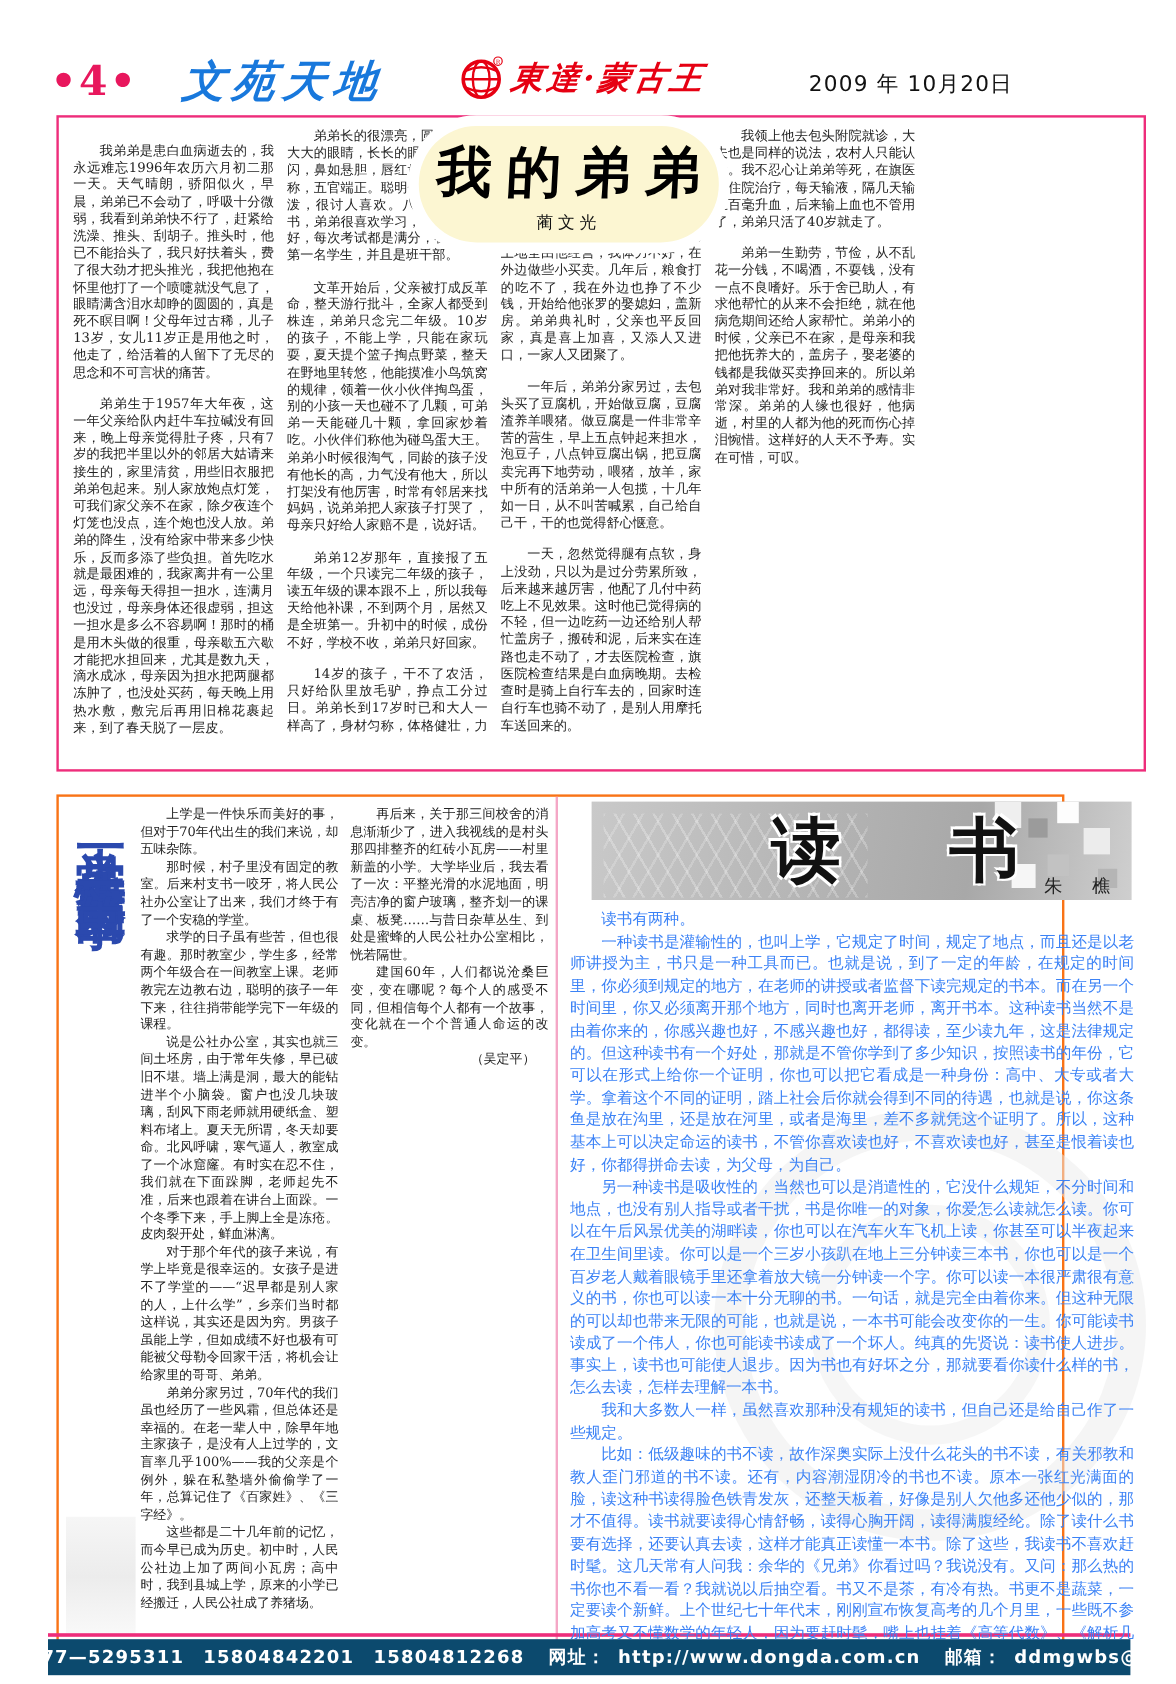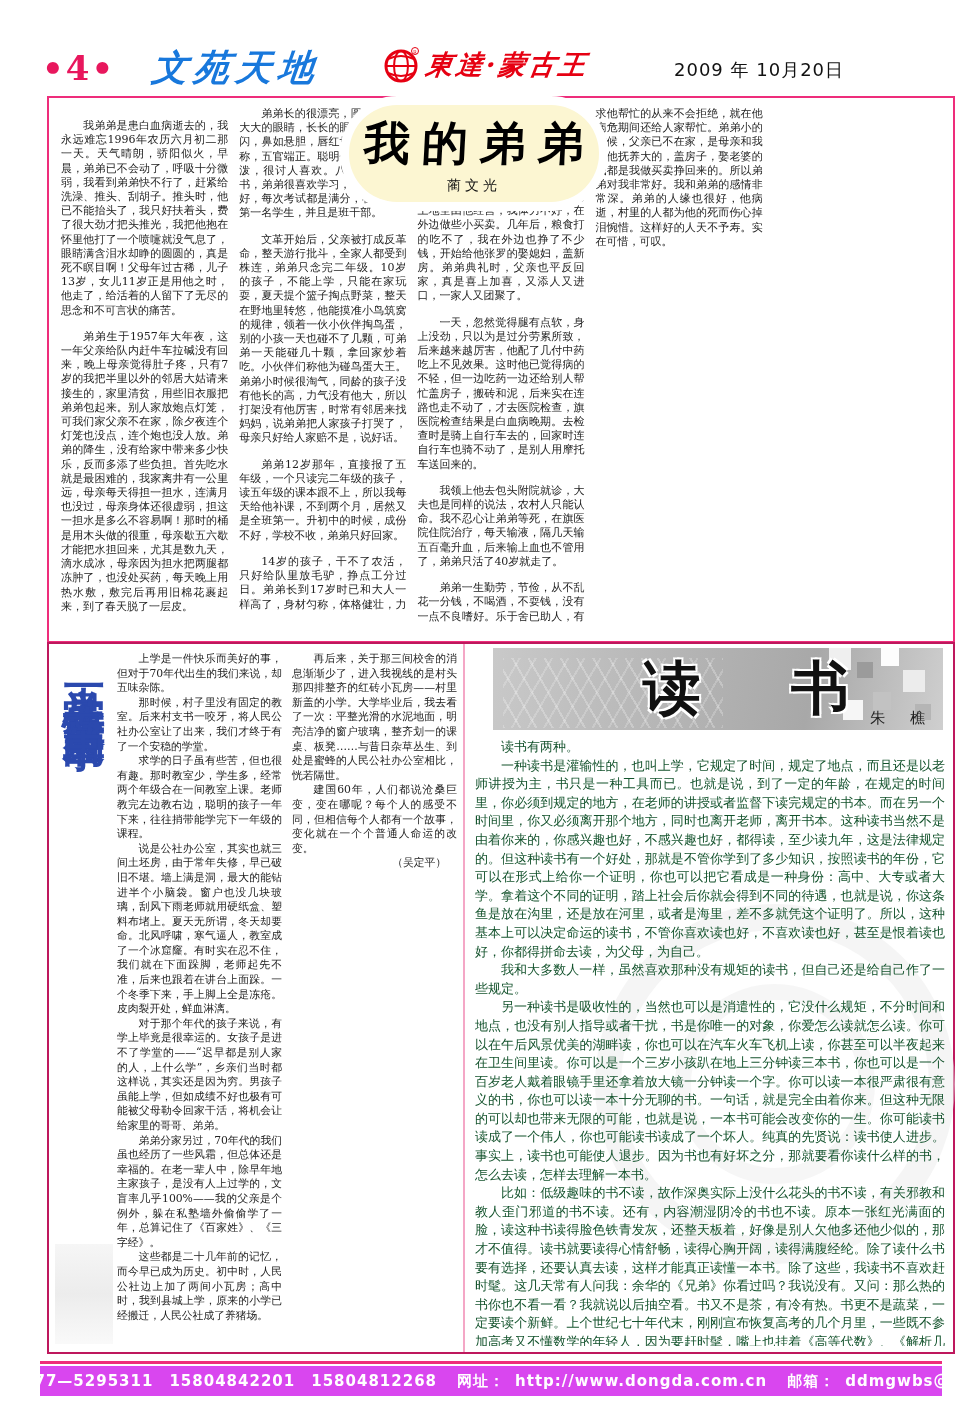--- a/index.html
+++ b/index.html
@@ -29,22 +29,22 @@
     font-size:11px; line-height:14.2px; text-align:justify; color:#222; overflow:hidden; }
   .a1-body p { text-indent:2em;margin-top:12px; }
   .a1-title-box { position:absolute; left:300px; top:7px; width:250px; height:97px;
     background:#fcf6d2; border-radius:48px; z-index:5; box-shadow:0 0 0 9px #ffffff;
     display:flex; flex-direction:column; align-items:center; justify-content:center; }
   .a1-title { font-size:46px; font-weight:bold; letter-spacing:12px; color:#000;
     font-family:"DejaVu Serif",serif; text-indent:12px; transform:skewX(-3deg); }
   .a1-author { font-size:14px; margin-top:2px; letter-spacing:4px; color:#111; }
 
   
-  .bottom-box { position:absolute; left:47px; top:642px; width:908px; height:712px;
-    border:2px solid #be185d; background:#fff; }
+  .bottom-box { position:absolute; left:47px; top:662px; width:840px; height:712px;
+    border:2px solid #f97316; background:#fff; }
   .divider-v { position:absolute; left:414px; top:0; width:2px; height:100%; background:#f4a7c6; }
 
   
   .a2 { position:absolute; left:0; top:0; width:414px; height:100%; }
   .a2-vertical-title { position:absolute; left:4px; top:8px; width:62px; height:560px;
     writing-mode:vertical-rl; text-orientation:upright;
     font-size:42px; line-height:62px; font-weight:bold; color:#2b49ae;
     font-family:"DejaVu Serif",serif; letter-spacing:4px; }
   .a2-body { position:absolute; left:68px; top:8px; width:340px; height:694px;
     column-count:2; column-gap:10px; column-fill:auto;
@@ -64,32 +64,32 @@
                repeating-linear-gradient(-60deg,rgba(255,255,255,.2) 0 2px,transparent 2px 14px); }
   .a3-banner .mosaic { position:absolute; right:0; top:0; width:120px; height:82px; }
   .a3-banner .mosaic i { position:absolute; display:block; }
   .a3-title { position:absolute; left:60px; top:2px; width:330px; text-align:left;
     font-size:58px; font-weight:bold; color:#111; letter-spacing:90px; text-indent:90px;
     font-family:"DejaVu Serif",serif; white-space:nowrap;
     text-shadow:-2px -2px 0 #fff,2px -2px 0 #fff,-2px 2px 0 #fff,2px 2px 0 #fff; }
   .a3-author { position:absolute; right:8px; bottom:2px; font-size:15px; letter-spacing:10px;
     color:#222; }
   .a3-body { position:absolute; left:10px; top:94px; width:470px; height:608px;
-    font-size:13px; line-height:18.6px; text-align:justify; color:#14532d; overflow:hidden;
+    font-size:13px; line-height:18.6px; text-align:justify; color:#3b82f6; overflow:hidden;
     position:absolute; z-index:2; }
   .a3-body p { text-indent:2em; }
   .a3-wm { position:absolute; left:130px; top:260px; width:360px; height:360px;
     border:26px solid #ececec; border-radius:50%; opacity:.5; z-index:1; }
   .a3-wm2 { position:absolute; left:210px; top:340px; width:200px; height:200px;
     border:16px solid #f0f0f0; border-radius:50%; opacity:.6; z-index:1; }
 
   
   .footer-rule { position:absolute; left:40px; top:1361px; width:902px; height:3px; background:#ee2d7b; }
   .footer-bar { position:absolute; left:40px; top:1366px; width:902px; height:30px;
-    background:#d946ef; display:flex; align-items:center; justify-content:center; gap:10px;
+    background:#0c4a6e; display:flex; align-items:center; justify-content:center; gap:10px;
     font-family:"DejaVu Sans","Liberation Sans",sans-serif; font-weight:bold;
     font-size:15px; color:#fff; letter-spacing:1px; }
   .footer-bar span { white-space:nowrap; }
   .gap { display:inline-block; width:14px; }
 </style>
 </head>
 <body>
 
 <div id="page">
 
@@ -119,20 +119,21 @@
       <div class="a1-author">蔺文光</div>
     </div>
     <div class="a1-body">
         <p>我弟弟是患白血病逝去的，我永远难忘1996年农历六月初二那一天。天气晴朗，骄阳似火，早晨，弟弟已不会动了，呼吸十分微弱，我看到弟弟快不行了，赶紧给洗澡、推头、刮胡子。推头时，他已不能抬头了，我只好扶着头，费了很大劲才把头推光，我把他抱在怀里他打了一个喷嚏就没气息了，眼睛满含泪水却睁的圆圆的，真是死不瞑目啊！父母年过古稀，儿子13岁，女儿11岁正是用他之时，他走了，给活着的人留下了无尽的思念和不可言状的痛苦。</p>
         <p>弟弟生于1957年大年夜，这一年父亲给队内赶牛车拉碱没有回来，晚上母亲觉得肚子疼，只有7岁的我把半里以外的邻居大姑请来接生的，家里清贫，用些旧衣服把弟弟包起来。别人家放炮点灯笼，可我们家父亲不在家，除夕夜连个灯笼也没点，连个炮也没人放。弟弟的降生，没有给家中带来多少快乐，反而多添了些负担。首先吃水就是最困难的，我家离井有一公里远，母亲每天得担一担水，连满月也没过，母亲身体还很虚弱，担这一担水是多么不容易啊！那时的桶是用木头做的很重，母亲歇五六歇才能把水担回来，尤其是数九天，滴水成冰，母亲因为担水把两腿都冻肿了，也没处买药，每天晚上用热水敷，敷完后再用旧棉花裹起来，到了春天脱了一层皮。</p>
         <p>弟弟长的很漂亮，圆圆的脸，大大的眼睛，长长的眼睫毛忽闪忽闪，鼻如悬胆，唇红齿白，四肢匀称，五官端正。聪明伶俐，天真活泼，很讨人喜欢。八岁到学校读书，弟弟很喜欢学习，学习成绩很好，每次考试都是满分，在班内是第一名学生，并且是班干部。</p>
         <p>文革开始后，父亲被打成反革命，整天游行批斗，全家人都受到株连，弟弟只念完二年级。10岁的孩子，不能上学，只能在家玩耍，夏天提个篮子掏点野菜，整天在野地里转悠，他能摸准小鸟筑窝的规律，领着一伙小伙伴掏鸟蛋，别的小孩一天也碰不了几颗，可弟弟一天能碰几十颗，拿回家炒着吃。小伙伴们称他为碰鸟蛋大王。弟弟小时候很淘气，同龄的孩子没有他长的高，力气没有他大，所以打架没有他厉害，时常有邻居来找妈妈，说弟弟把人家孩子打哭了，母亲只好给人家赔不是，说好话。</p>
         <p>弟弟12岁那年，直接报了五年级，一个只读完二年级的孩子，读五年级的课本跟不上，所以我每天给他补课，不到两个月，居然又是全班第一。升初中的时候，成份不好，学校不收，弟弟只好回家。</p>
         <p>14岁的孩子，干不了农活，只好给队里放毛驴，挣点工分过日。弟弟长到17岁时已和大人一样高了，身材匀称，体格健壮，力气很大，挖渠担坝样样苦力活儿都干。</p>
         <p>改革开放后，农村土地承包到户，我家分了十几亩土地，弟弟已长大成人并学会了耕、种、锄、搂，已是种地的一把好手，家中的土地全由他经营，我体力不好，在外边做些小买卖。几年后，粮食打的吃不了，我在外边也挣了不少钱，开始给他张罗的娶媳妇，盖新房。弟弟典礼时，父亲也平反回家，真是喜上加喜，又添人又进口，一家人又团聚了。</p>
+        <p>一年后，弟弟分家另过，去包头买了豆腐机，开始做豆腐，豆腐渣养羊喂猪。做豆腐是一件非常辛苦的营生，早上五点钟起来担水，泡豆子，八点钟豆腐出锅，把豆腐卖完再下地劳动，喂猪，放羊，家中所有的活弟弟一人包揽，十几年如一日，从不叫苦喊累，自己给自己干，干的也觉得舒心惬意。</p>
         <p>一天，忽然觉得腿有点软，身上没劲，只以为是过分劳累所致，后来越来越厉害，他配了几付中药吃上不见效果。这时他已觉得病的不轻，但一边吃药一边还给别人帮忙盖房子，搬砖和泥，后来实在连路也走不动了，才去医院检查，旗医院检查结果是白血病晚期。去检查时是骑上自行车去的，回家时连自行车也骑不动了，是别人用摩托车送回来的。</p>
         <p>我领上他去包头附院就诊，大夫也是同样的说法，农村人只能认命。我不忍心让弟弟等死，在旗医院住院治疗，每天输液，隔几天输五百毫升血，后来输上血也不管用了，弟弟只活了40岁就走了。</p>
         <p>弟弟一生勤劳，节俭，从不乱花一分钱，不喝酒，不耍钱，没有一点不良嗜好。乐于舍已助人，有求他帮忙的从来不会拒绝，就在他病危期间还给人家帮忙。弟弟小的时候，父亲已不在家，是母亲和我把他抚养大的，盖房子，娶老婆的钱都是我做买卖挣回来的。所以弟弟对我非常好。我和弟弟的感情非常深。弟弟的人缘也很好，他病逝，村里的人都为他的死而伤心掉泪惋惜。这样好的人天不予寿。实在可惜，可叹。</p>
       </div>
   </div>
 
   <div class="bottom-box">
     <div class="divider-v"></div>
 
     <div class="a2">
@@ -165,22 +166,22 @@
           <i style="left:50px;top:44px;width:18px;height:18px;background:#c2c2c2"></i>
           <i style="left:20px;top:52px;width:20px;height:20px;background:#f6f6f6"></i>
           <i style="left:92px;top:56px;width:16px;height:16px;background:#b5b5b5"></i>
         </span>
         <div class="a3-title">读书</div>
         <div class="a3-author">朱 樵</div>
       </div>
       <div class="a3-body">
           <p>读书有两种。</p>
           <p>一种读书是灌输性的，也叫上学，它规定了时间，规定了地点，而且还是以老师讲授为主，书只是一种工具而已。也就是说，到了一定的年龄，在规定的时间里，你必须到规定的地方，在老师的讲授或者监督下读完规定的书本。而在另一个时间里，你又必须离开那个地方，同时也离开老师，离开书本。这种读书当然不是由着你来的，你感兴趣也好，不感兴趣也好，都得读，至少读九年，这是法律规定的。但这种读书有一个好处，那就是不管你学到了多少知识，按照读书的年份，它可以在形式上给你一个证明，你也可以把它看成是一种身份：高中、大专或者大学。拿着这个不同的证明，踏上社会后你就会得到不同的待遇，也就是说，你这条鱼是放在沟里，还是放在河里，或者是海里，差不多就凭这个证明了。所以，这种基本上可以决定命运的读书，不管你喜欢读也好，不喜欢读也好，甚至是恨着读也好，你都得拼命去读，为父母，为自己。</p>
+          <p>另一种读书是吸收性的，当然也可以是消遣性的，它没什么规矩，不分时间和地点，也没有别人指导或者干扰，书是你唯一的对象，你爱怎么读就怎么读。你可以在午后风景优美的湖畔读，你也可以在汽车火车飞机上读，你甚至可以半夜起来在卫生间里读。你可以是一个三岁小孩趴在地上三分钟读三本书，你也可以是一个百岁老人戴着眼镜手里还拿着放大镜一分钟读一个字。你可以读一本很严肃很有意义的书，你也可以读一本十分无聊的书。一句话，就是完全由着你来。但这种无限的可以却也带来无限的可能，也就是说，一本书可能会改变你的一生。你可能读书读成了一个伟人，你也可能读书读成了一个坏人。纯真的先贤说：读书使人进步。事实上，读书也可能使人退步。因为书也有好坏之分，那就要看你读什么样的书，怎么去读，怎样去理解一本书。</p>
           <p>我和大多数人一样，虽然喜欢那种没有规矩的读书，但自己还是给自己作了一些规定。</p>
-          <p>另一种读书是吸收性的，当然也可以是消遣性的，它没什么规矩，不分时间和地点，也没有别人指导或者干扰，书是你唯一的对象，你爱怎么读就怎么读。你可以在午后风景优美的湖畔读，你也可以在汽车火车飞机上读，你甚至可以半夜起来在卫生间里读。你可以是一个三岁小孩趴在地上三分钟读三本书，你也可以是一个百岁老人戴着眼镜手里还拿着放大镜一分钟读一个字。你可以读一本很严肃很有意义的书，你也可以读一本十分无聊的书。一句话，就是完全由着你来。但这种无限的可以却也带来无限的可能，也就是说，一本书可能会改变你的一生。你可能读书读成了一个伟人，你也可能读书读成了一个坏人。纯真的先贤说：读书使人进步。事实上，读书也可能使人退步。因为书也有好坏之分，那就要看你读什么样的书，怎么去读，怎样去理解一本书。</p>
           <p>比如：低级趣味的书不读，故作深奥实际上没什么花头的书不读，有关邪教和教人歪门邪道的书不读。还有，内容潮湿阴冷的书也不读。原本一张红光满面的脸，读这种书读得脸色铁青发灰，还整天板着，好像是别人欠他多还他少似的，那才不值得。读书就要读得心情舒畅，读得心胸开阔，读得满腹经纶。除了读什么书要有选择，还要认真去读，这样才能真正读懂一本书。除了这些，我读书不喜欢赶时髦。这几天常有人问我：余华的《兄弟》你看过吗？我说没有。又问：那么热的书你也不看一看？我就说以后抽空看。书又不是茶，有冷有热。书更不是蔬菜，一定要读个新鲜。上个世纪七十年代末，刚刚宣布恢复高考的几个月里，一些既不参加高考又不懂数学的年轻人，因为要赶时髦，嘴上也挂着《高等代数》、《解析几何》什么的，真是莫名其妙。</p>
         </div>
     </div>
   </div>
 
   <div class="footer-rule"></div>
   <div class="footer-bar">
     <span>电话：</span>
       <span>0477—5295311　15804842201　15804812268</span>
     <span class="gap"></span>

